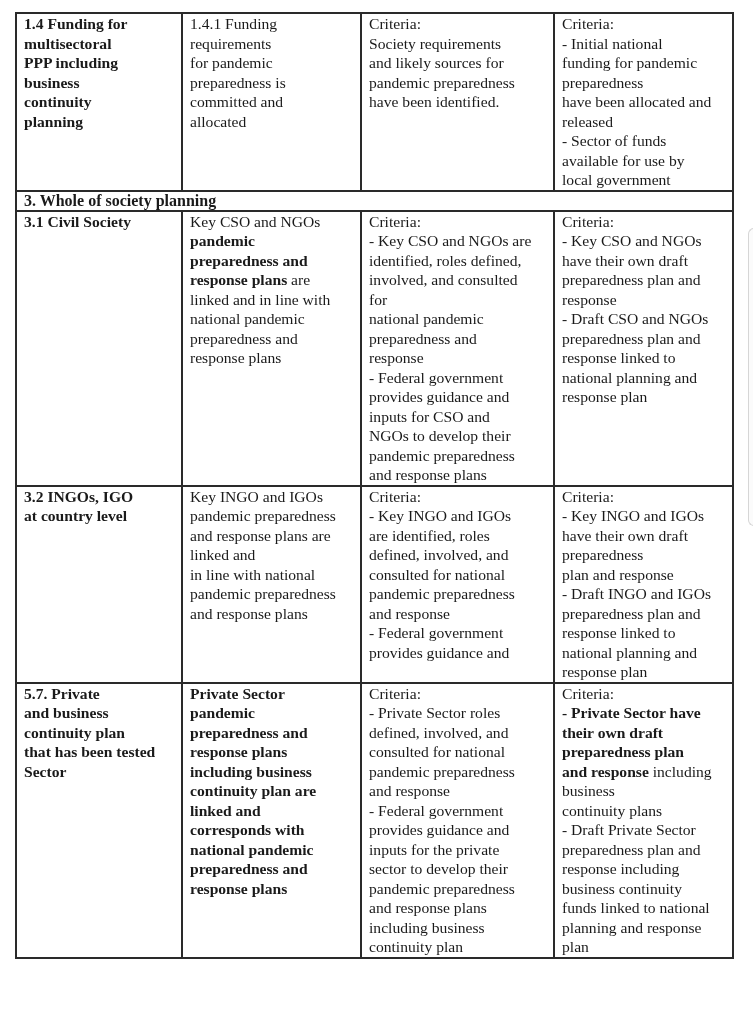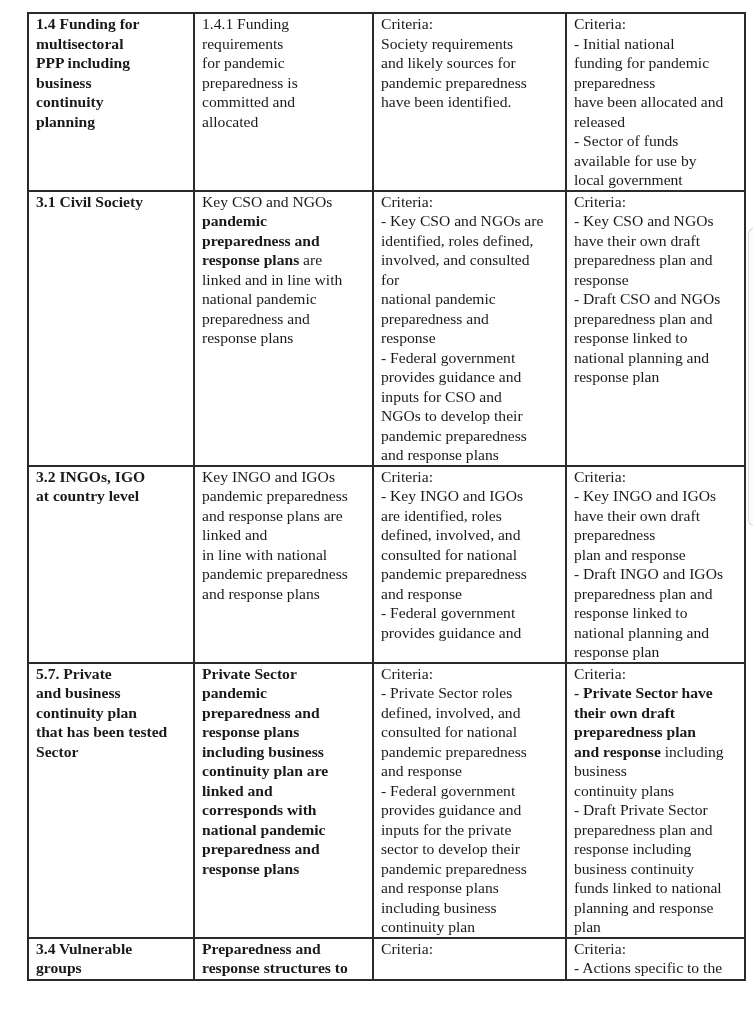--- a/index.html
+++ b/index.html
@@ -1,19 +1,19 @@
 <!DOCTYPE html>
 <html><head>
 <meta charset="utf-8">
 <style>
   html, body { margin:0; padding:0; background:#ffffff; }
   body { width:753px; height:1024px; position:relative; overflow:hidden;
          font-family:"Liberation Serif","DejaVu Serif",serif; color:#1a1a1a; }
   .page { position:absolute; left:0; top:0; width:753px; height:1024px; background:#fff; }
-  table.doc { position:absolute; left:27px; top:12px; width:717px;
+  table.doc { position:absolute; left:15px; top:12px; width:717px;
               border-collapse:collapse; table-layout:fixed; font-size:15.6px; line-height:19.5px; }
   table.doc td { border:2px solid #2a2a2a; vertical-align:top; padding:0 0 0 7px; overflow:hidden; }
   col.c1 { width:166px; } col.c2 { width:179px; } col.c3 { width:193px; } col.c4 { width:179px; }
   .b { font-weight:bold; }
   .line { display:block; white-space:nowrap; }
   tr.r14 td { height:172px; }
   tr.sec td { height:18px; line-height:18px; font-size:16px; font-weight:bold; }
   tr.r31 td { height:272px;margin-left:43px; }
   tr.r32 td { height:192px; }
   tr.r33 td { height:268px; }
@@ -64,20 +64,23 @@
           <span class="line">funding for pandemic</span>
           <span class="line">preparedness</span>
           <span class="line">have been allocated and</span>
           <span class="line">released</span>
           <span class="line">- Sector of funds</span>
           <span class="line">available for use by</span>
           <span class="line">local government</span>
         </td>
       </tr>
 
+      <tr class="sec">
+        <td colspan="4">3. Whole of society planning</td>
+      </tr>
 
       <tr class="r31">
         <td class="b">
           <span class="line">3.1 Civil Society</span>
         </td>
         <td>
           <span class="line">Key CSO and NGOs</span>
           <span class="line b">pandemic</span>
           <span class="line b">preparedness and</span>
           <span class="line"><span class="b">response plans</span><span style="white-space:pre"> are</span></span>
@@ -203,34 +206,17 @@
           <span class="line">- Draft Private Sector</span>
           <span class="line">preparedness plan and</span>
           <span class="line">response including</span>
           <span class="line">business continuity</span>
           <span class="line">funds linked to national</span>
           <span class="line">planning and response</span>
           <span class="line">plan</span>
         </td>
       </tr>
 
-      <tr class="r34">
-        <td class="b">
-          <span class="line">3.4 Vulnerable</span>
-          <span class="line">groups</span>
-        </td>
-        <td class="b">
-          <span class="line">Preparedness and</span>
-          <span class="line">response structures to</span>
-        </td>
-        <td>
-          <span class="line">Criteria:</span>
-        </td>
-        <td>
-          <span class="line">Criteria:</span>
-          <span class="line">- Actions specific to the</span>
-        </td>
-      </tr>
     </tbody>
   </table>
 
   <div class="scroll-track"></div>
 </div>
 
 </body></html>

